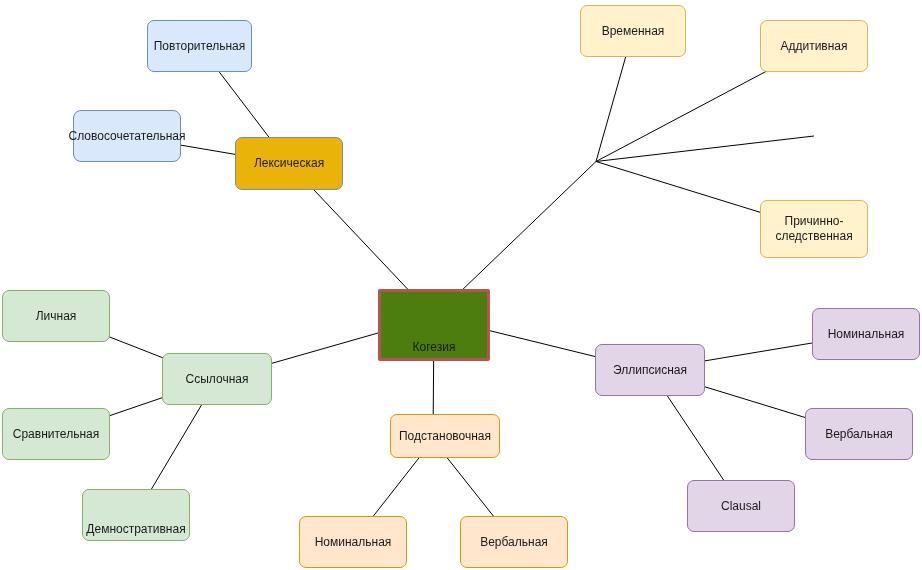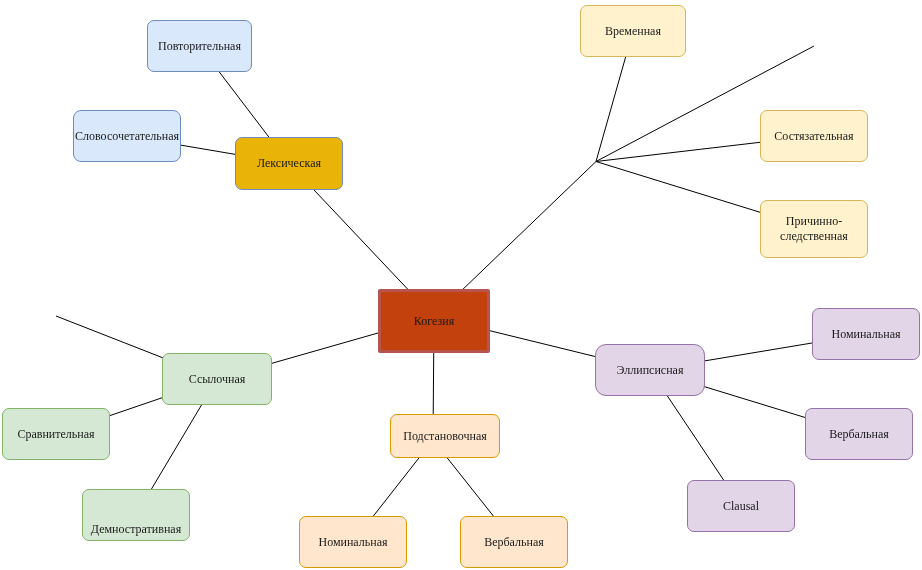--- a/index.html
+++ b/index.html
@@ -28,21 +28,20 @@
     border-radius: 7px;
     display: flex;
     align-items: center;
     justify-content: center;
     text-align: center;
     font-size: 12px;
     color: #1a1a1a;
     padding: 3px 5px;
     line-height: 1.25;
     cursor: default;
-    font-family: Liberation Serif, serif;
   }
 
   .node.central {
     border-width: 3px;
     border-radius: 2px;
   }
 </style>
 </head>
 <body>
 
@@ -61,60 +60,63 @@
       <line x1="217" y1="379" x2="56" y2="434" stroke="#000000" stroke-width="1"></line>
       <line x1="217" y1="379" x2="136" y2="515" stroke="#000000" stroke-width="1"></line>
       <line x1="434" y1="317" x2="433" y2="440" stroke="#000000" stroke-width="1"></line>
       <line x1="433" y1="440" x2="353" y2="542" stroke="#000000" stroke-width="1"></line>
       <line x1="433" y1="440" x2="514" y2="542" stroke="#000000" stroke-width="1"></line>
       <line x1="434" y1="317" x2="650" y2="370" stroke="#000000" stroke-width="1"></line>
       <line x1="650" y1="370" x2="866" y2="334" stroke="#000000" stroke-width="1"></line>
       <line x1="650" y1="370" x2="859" y2="434" stroke="#000000" stroke-width="1"></line>
       <line x1="650" y1="370" x2="741" y2="506" stroke="#000000" stroke-width="1"></line>
     </svg>
-<div class="node central" style="left: 378px; top: 289px; width: 112px; height: 64px; background: #c2410c; border-color: rgb(184, 84, 80);">
+<div class="node central" style="left: 378px; top: 289px; width: 112px; height: 72px; background: #4d7c0f; border-color: rgb(184, 84, 80); align-items: flex-end;">
       <span>Когезия</span>
     </div>
     <div class="node" style="left: 235px; top: 137px; width: 108px; height: 53px; background: #eab308; border-color: rgb(108, 142, 191);">
       <span>Лексическая</span>
     </div>
     <div class="node" style="left: 147px; top: 20px; width: 105px; height: 52px; background: rgb(218, 232, 252); border-color: rgb(108, 142, 191);">
       <span>Повторительная</span>
     </div>
     <div class="node" style="left: 73px; top: 110px; width: 108px; height: 52px; background: rgb(218, 232, 252); border-color: rgb(108, 142, 191); border-radius: 8px;">
       <span>Словосочетательная</span>
     </div>
     <div class="node" style="left: 580px; top: 5px; width: 106px; height: 52px; background: rgb(255, 242, 204); border-color: rgb(214, 182, 86);">
       <span>Временная</span>
     </div>
-    <div class="node" style="left: 760px; top: 110px; width: 108px; height: 52px; background: rgb(255, 242, 204); border-color: rgb(214, 182, 86);">
-      <span>Состязательная</span>
+    <div class="node" style="left: 760px; top: 20px; width: 108px; height: 52px; background: rgb(255, 242, 204); border-color: rgb(214, 182, 86);">
+      <span>Аддитивная</span>
     </div>
     <div class="node" style="left: 760px; top: 200px; width: 108px; height: 58px; background: rgb(255, 242, 204); border-color: rgb(214, 182, 86);">
       <span>Причинно-следственная</span>
     </div>
     <div class="node" style="left: 162px; top: 353px; width: 110px; height: 52px; background: rgb(213, 232, 212); border-color: rgb(130, 179, 102);">
       <span>Ссылочная</span>
+    </div>
+    <div class="node" style="left: 2px; top: 290px; width: 108px; height: 52px; background: rgb(213, 232, 212); border-color: rgb(130, 179, 102);">
+      <span>Личная</span>
     </div>
     <div class="node" style="left: 2px; top: 408px; width: 108px; height: 52px; background: rgb(213, 232, 212); border-color: rgb(130, 179, 102);">
       <span>Сравнительная</span>
     </div>
     <div class="node" style="left: 82px; top: 489px; width: 108px; height: 52px; background: rgb(213, 232, 212); border-color: rgb(130, 179, 102); align-items: flex-end;">
       <span>Демностративная</span>
     </div>
     <div class="node" style="left: 378px; top: 414px; width: 110px; height: 44px; background: rgb(255, 230, 204); border-color: rgb(215, 155, 0); margin-left: 12px;">
       <span>Подстановочная</span>
     </div>
     <div class="node" style="left: 299px; top: 516px; width: 108px; height: 52px; background: rgb(255, 230, 204); border-color: rgb(215, 155, 0);">
       <span>Номинальная</span>
     </div>
     <div class="node" style="left: 460px; top: 516px; width: 108px; height: 52px; background: rgb(255, 230, 204); border-color: rgb(215, 155, 0);">
       <span>Вербальная</span>
     </div>
-    <div class="node" style="left: 595px; top: 344px; width: 110px; height: 52px; background: rgb(225, 213, 231); border-color: rgb(150, 115, 166); border-radius: 11px;">
+    <div class="node" style="left: 595px; top: 344px; width: 110px; height: 52px; background: rgb(225, 213, 231); border-color: rgb(150, 115, 166);">
       <span>Эллипсисная</span>
     </div>
     <div class="node" style="left: 812px; top: 308px; width: 108px; height: 52px; background: rgb(225, 213, 231); border-color: rgb(150, 115, 166);">
       <span>Номинальная</span>
     </div>
     <div class="node" style="left: 805px; top: 408px; width: 108px; height: 52px; background: rgb(225, 213, 231); border-color: rgb(150, 115, 166);">
       <span>Вербальная</span>
     </div>
     <div class="node" style="left: 687px; top: 480px; width: 108px; height: 52px; background: rgb(225, 213, 231); border-color: rgb(150, 115, 166);">
       <span>Clausal</span>

